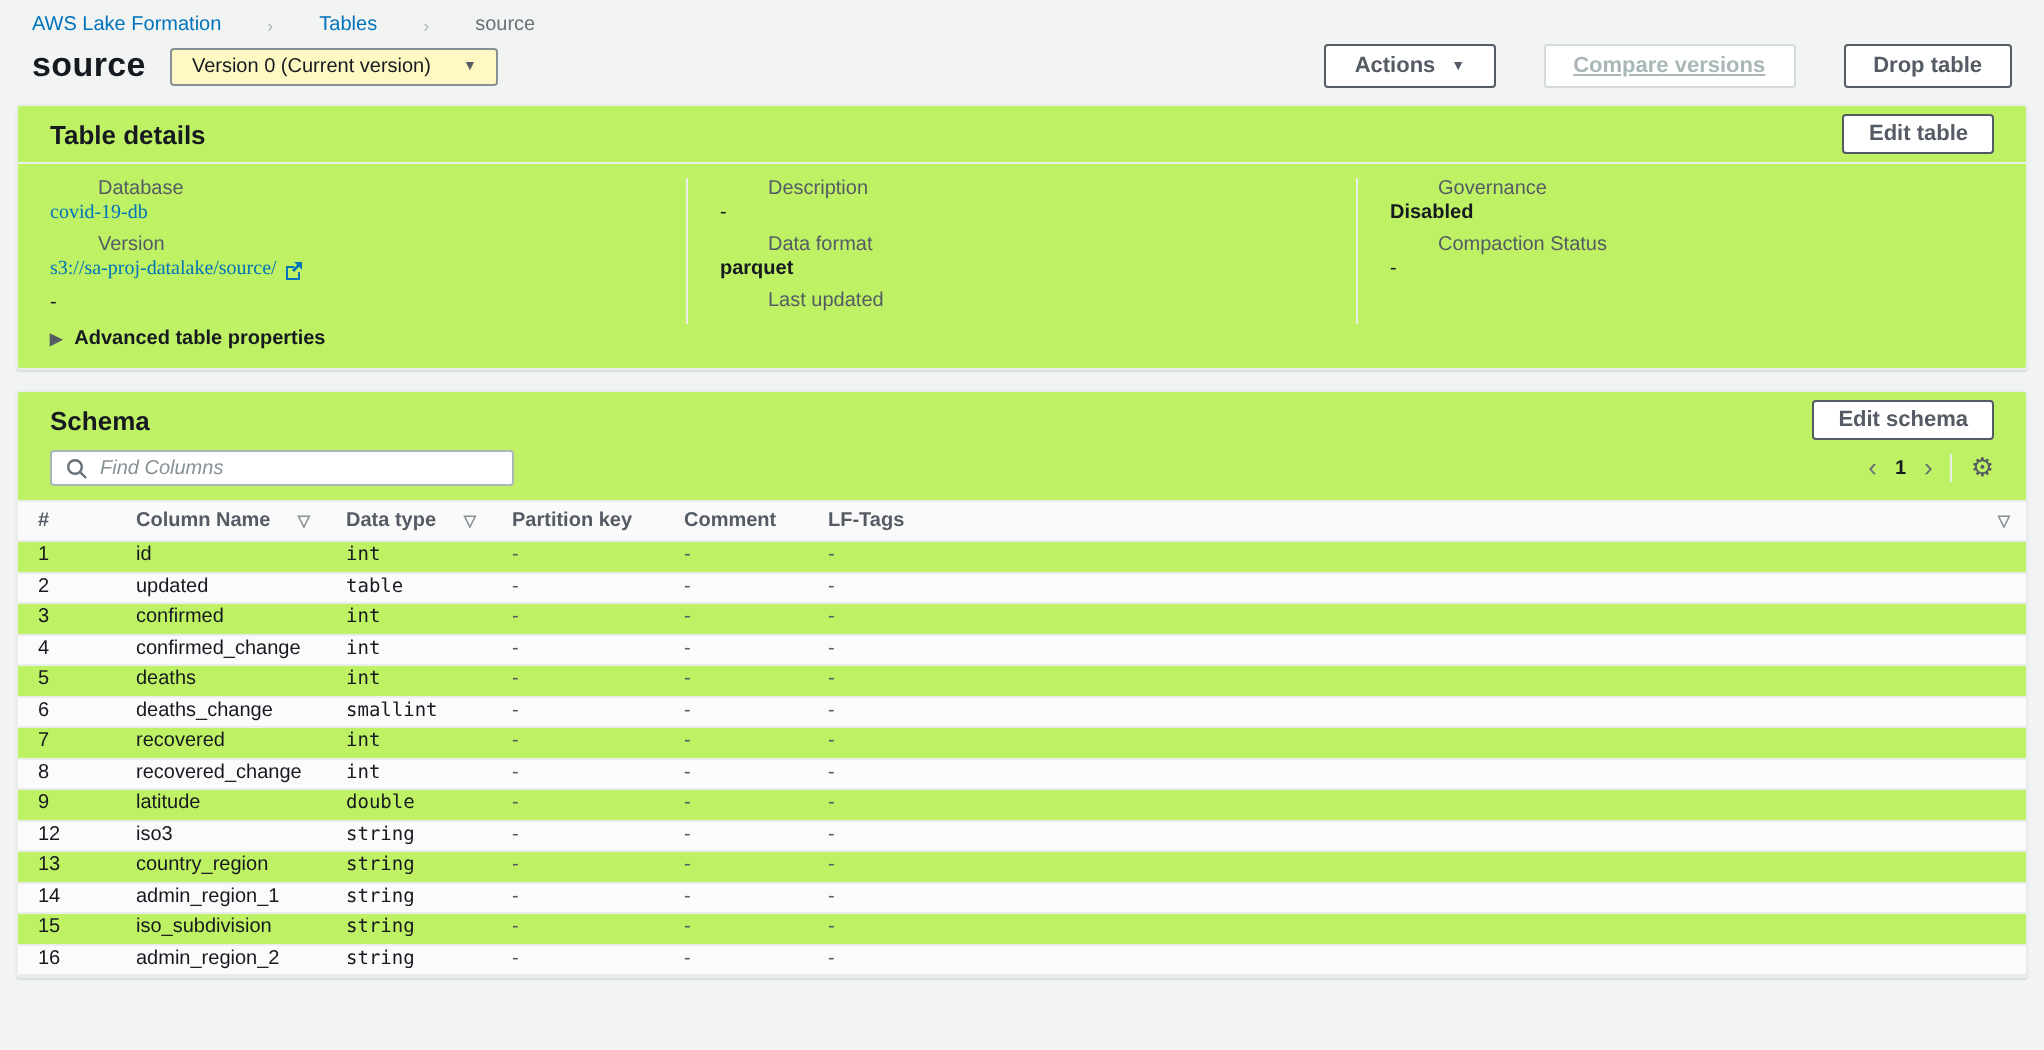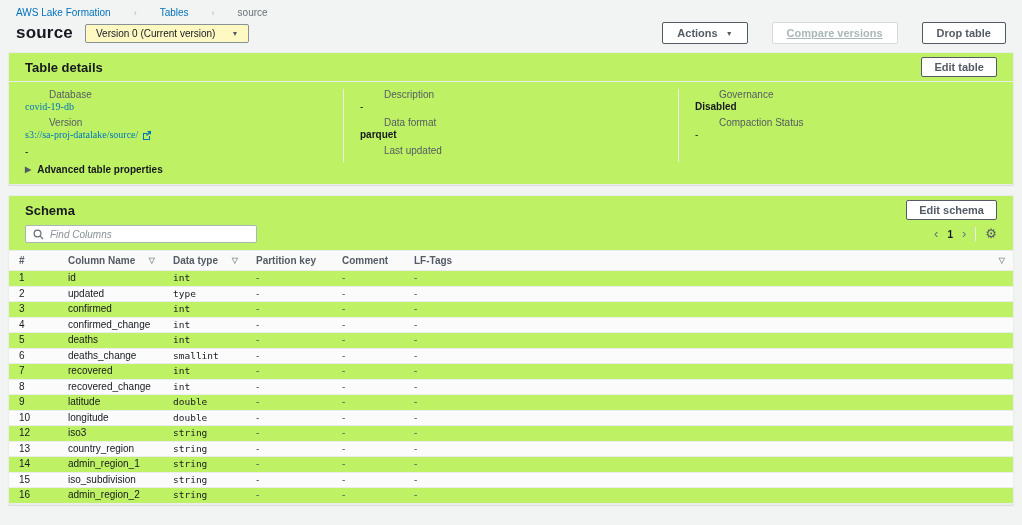--- a/index.html
+++ b/index.html
@@ -210,21 +210,21 @@
           <td>1</td>
           <td>id</td>
           <td class="mono">int</td>
           <td class="dash">-</td>
           <td class="dash">-</td>
           <td class="dash">-</td>
         </tr>
         <tr>
           <td>2</td>
           <td>updated</td>
-          <td class="mono">type</td>
+          <td class="mono">table</td>
           <td class="dash">-</td>
           <td class="dash">-</td>
           <td class="dash">-</td>
         </tr>
         <tr>
           <td>3</td>
           <td>confirmed</td>
           <td class="mono">int</td>
           <td class="dash">-</td>
           <td class="dash">-</td>
@@ -272,28 +272,20 @@
         </tr>
         <tr>
           <td>9</td>
           <td>latitude</td>
           <td class="mono">double</td>
           <td class="dash">-</td>
           <td class="dash">-</td>
           <td class="dash">-</td>
         </tr>
         <tr>
-          <td>10</td>
-          <td>longitude</td>
-          <td class="mono">double</td>
-          <td class="dash">-</td>
-          <td class="dash">-</td>
-          <td class="dash">-</td>
-        </tr>
-        <tr>
           <td>12</td>
           <td>iso3</td>
           <td class="mono">string</td>
           <td class="dash">-</td>
           <td class="dash">-</td>
           <td class="dash">-</td>
         </tr>
         <tr>
           <td>13</td>
           <td>country_region</td>

